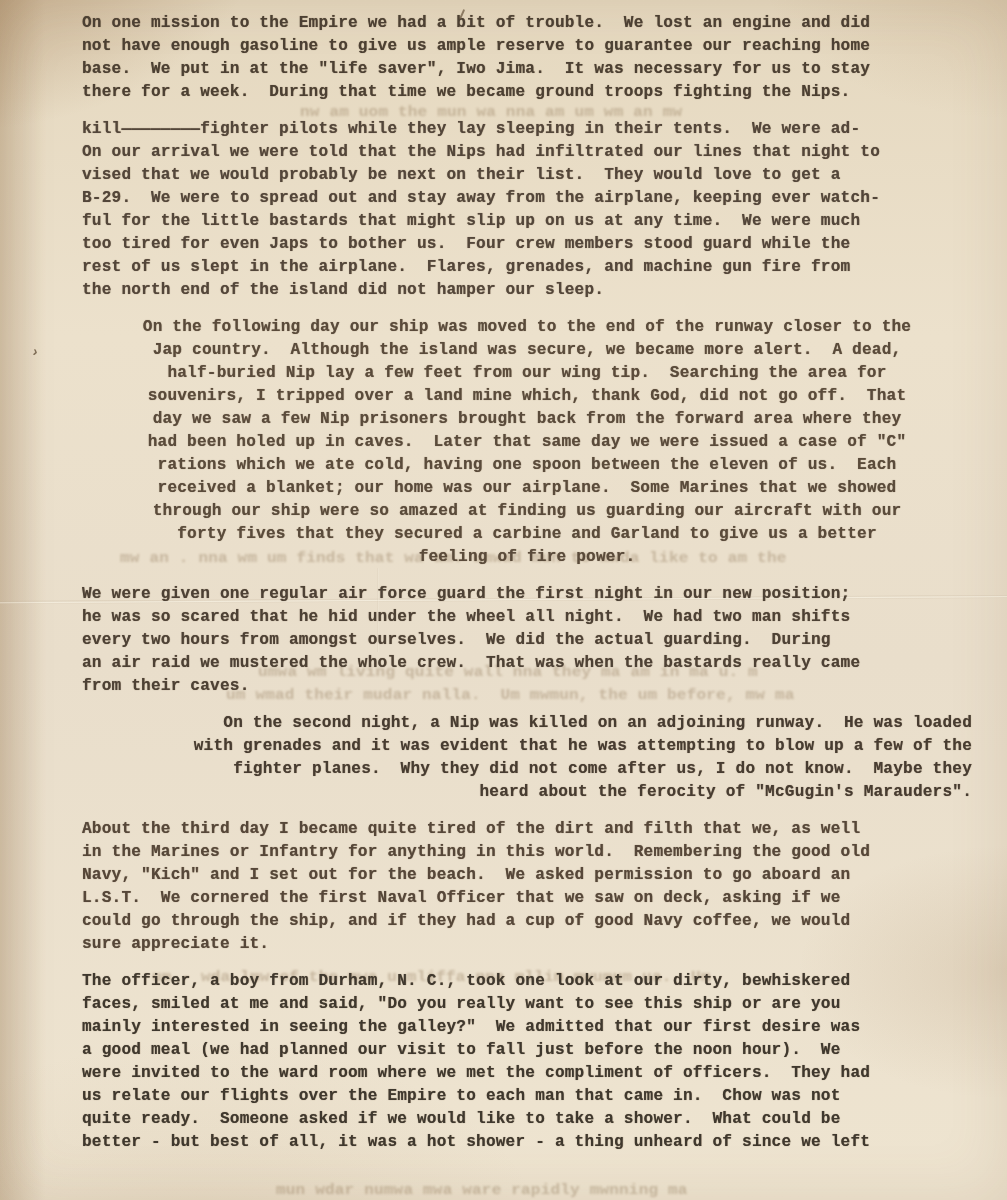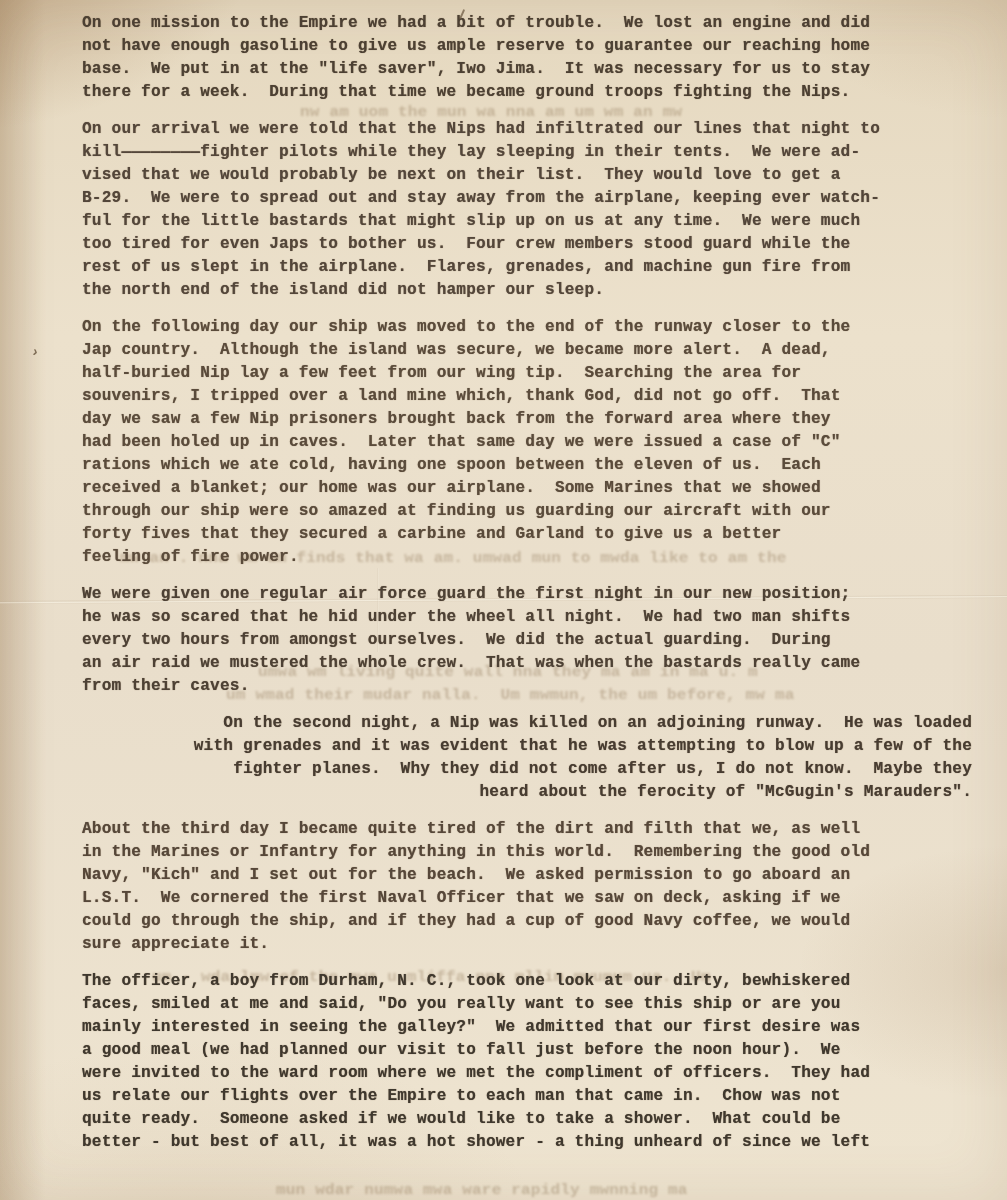--- a/index.html
+++ b/index.html
@@ -76,30 +76,30 @@
   <div class="speck-top"></div>
 
   <div class="text-block">
       <div class="para" style="color: rgb(76, 64, 51);">
         <div class="line">On one mission to the Empire we had a bit of trouble.  We lost an engine and did</div>
         <div class="line">not have enough gasoline to give us ample reserve to guarantee our reaching home</div>
         <div class="line">base.  We put in at the "life saver", Iwo Jima.  It was necessary for us to stay</div>
         <div class="line">there for a week.  During that time we became ground troops fighting the Nips.</div>
       </div>
       <div class="para" style="color: rgb(83, 70, 58);">
+        <div class="line">kill————————fighter pilots while they lay sleeping in their tents.  We were ad-</div>
         <div class="line">On our arrival we were told that the Nips had infiltrated our lines that night to</div>
-        <div class="line">kill————————fighter pilots while they lay sleeping in their tents.  We were ad-</div>
         <div class="line">vised that we would probably be next on their list.  They would love to get a</div>
         <div class="line">B-29.  We were to spread out and stay away from the airplane, keeping ever watch-</div>
         <div class="line">ful for the little bastards that might slip up on us at any time.  We were much</div>
         <div class="line">too tired for even Japs to bother us.  Four crew members stood guard while the</div>
         <div class="line">rest of us slept in the airplane.  Flares, grenades, and machine gun fire from</div>
         <div class="line">the north end of the island did not hamper our sleep.</div>
       </div>
-      <div class="para" style="color: rgb(90, 75, 59);">
+      <div class="para" style="color: rgb(90, 75, 59); text-align: center;">
         <div class="line">On the following day our ship was moved to the end of the runway closer to the</div>
         <div class="line">Jap country.  Although the island was secure, we became more alert.  A dead,</div>
         <div class="line">half-buried Nip lay a few feet from our wing tip.  Searching the area for</div>
         <div class="line">souvenirs, I tripped over a land mine which, thank God, did not go off.  That</div>
         <div class="line">day we saw a few Nip prisoners brought back from the forward area where they</div>
         <div class="line">had been holed up in caves.  Later that same day we were issued a case of "C"</div>
         <div class="line">rations which we ate cold, having one spoon between the eleven of us.  Each</div>
         <div class="line">received a blanket; our home was our airplane.  Some Marines that we showed</div>
         <div class="line">through our ship were so amazed at finding us guarding our aircraft with our</div>
         <div class="line">forty fives that they secured a carbine and Garland to give us a better</div>

